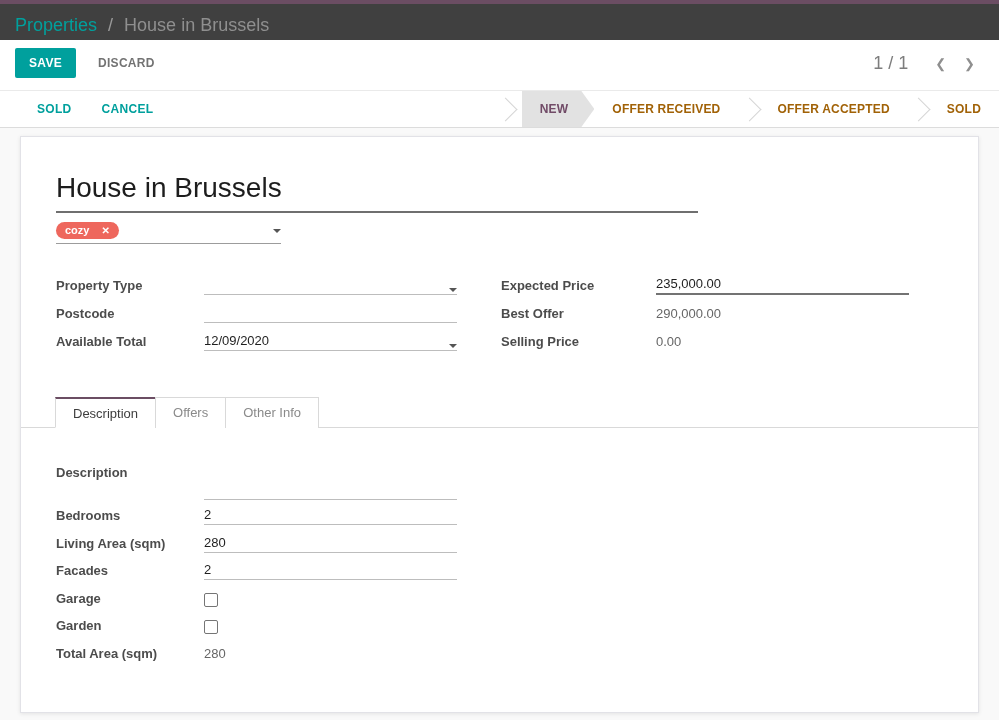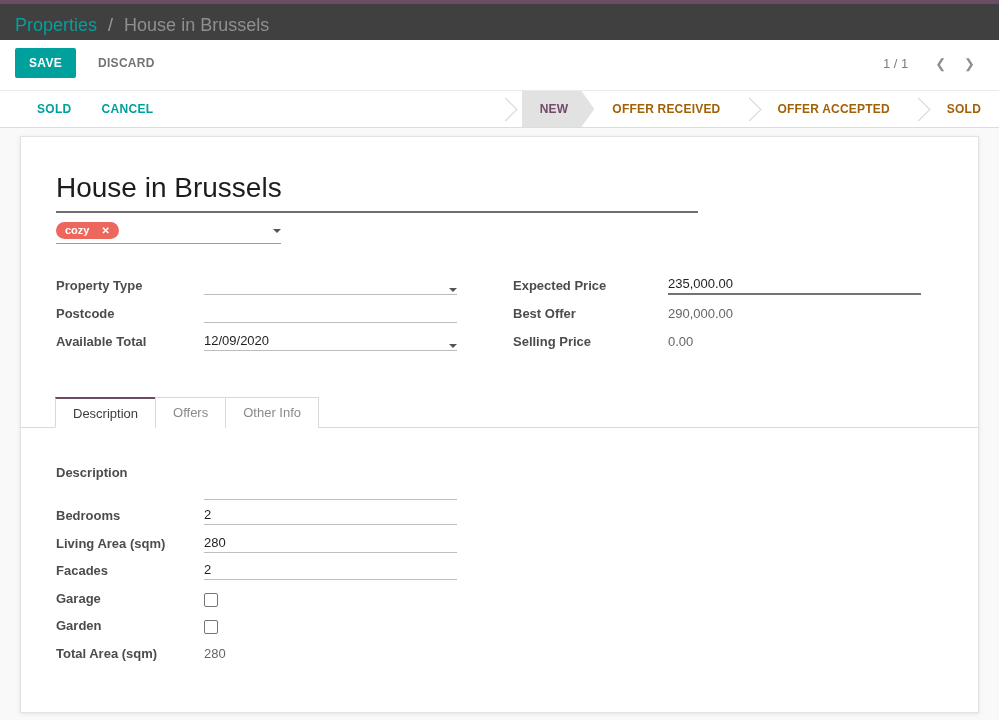--- a/index.html
+++ b/index.html
@@ -29,21 +29,21 @@
     background: #00A09D; color: #fff; font-weight: bold; font-size: 12px;
     border: none; padding: 8px 14px; border-radius: 2px; cursor: pointer;
     letter-spacing: .3px;
   }
   .btn-discard {
     background: transparent; color: #737373; font-weight: bold; font-size: 12px;
     border: none; padding: 8px 14px; margin-left: 8px; cursor: pointer;
     letter-spacing: .3px;
   }
   .pager { margin-left: auto; display: flex; align-items: center; color: #8a8a8a; }
-  .pager-count { font-size: 13px; margin-right: 18px; color: #7d7d7d; }
+  .pager-count { font-size: 18px; margin-right: 18px; color: #7d7d7d; }
   .pager-arrow { font-size: 13px; color: #8f8f8f; padding: 2px 9px; cursor: pointer; }
 
   
   .action-row {
     background: #fff; display: flex; align-items: stretch; height: 37px;
     border-bottom: 1px solid #dcdcdc; padding-left: 25px;
   }
   .action-buttons { display: flex; align-items: center; gap: 6px; }
   .btn-flat {
     background: transparent; border: none; color: #00A09D; font-weight: bold;
@@ -90,21 +90,21 @@
     padding: 2px 9px 3px 9px; border-radius: 11px; cursor: pointer;
   }
   .tag-x { font-size: 10px; font-weight: bold; cursor: pointer; }
   .caret {
     width: 0; height: 0; margin-left: auto;
     border-left: 4px solid transparent; border-right: 4px solid transparent;
     border-top: 4px solid #555;
   }
 
   
-  .field-grid { display: flex; margin-top: 30px; gap: 12px; }
+  .field-grid { display: flex; margin-top: 30px; }
   .field-col-left  { width: 402px; }
   .field-col-right { margin-left: 43px; width: 410px; }
   .field-row { display: flex; align-items: flex-end; min-height: 21px; margin-bottom: 7px; }
   .field-label { font-weight: bold; color: #4c4c4c; font-size: 13px; padding-bottom: 2px; }
   .field-col-left  .field-label { width: 148px; }
   .field-col-right .field-label { width: 155px; }
   .field-value {
     width: 253px; min-height: 20px; display: flex; align-items: flex-end;
     font-size: 13px; color: #1f1f1f; padding-bottom: 2px;
   }

